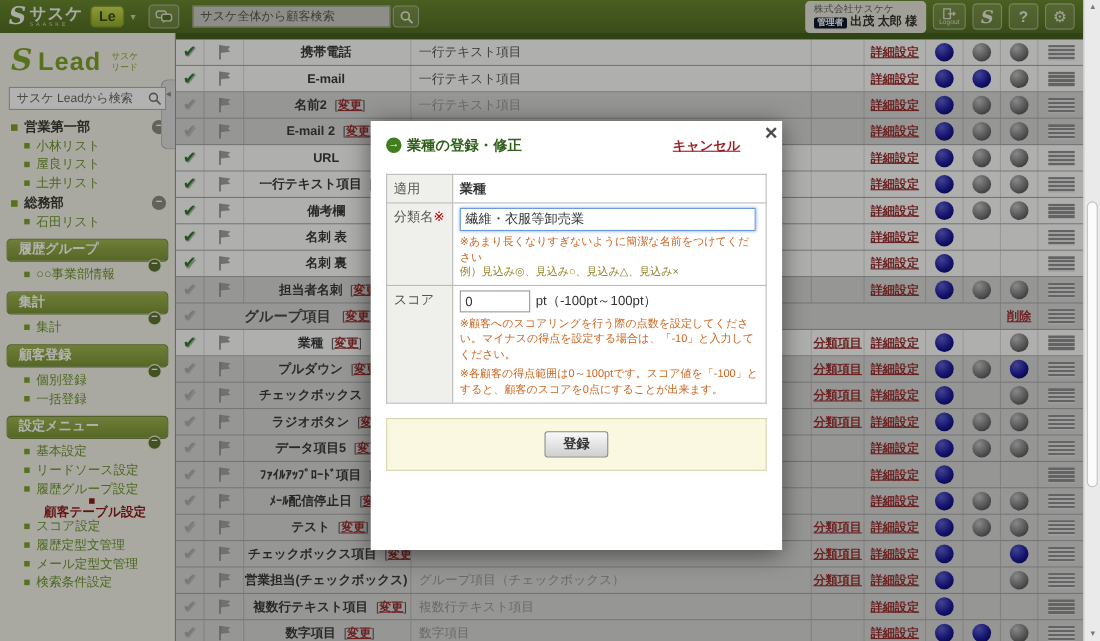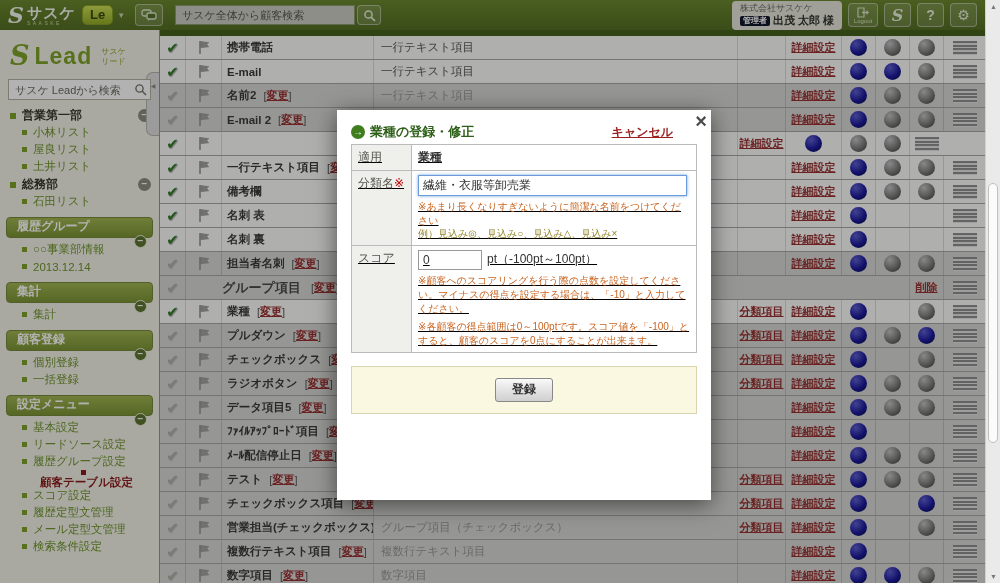--- a/index.html
+++ b/index.html
@@ -69,21 +69,21 @@
 
   
   .maintbl { position:absolute; left:160px; top:30px; width:825px; height:553px; background:#bdbdbd; overflow:hidden; }
   .green-strip { height:6px; background:#46611c; }
   .trow { display:grid; grid-template-columns:26px 36px 152px 364px 48px 56px 34px 34px 34px 41px;
     height:24px; border-bottom:1px solid #a6a6a6; }
   .trow.on { background:#fbfbfa; }
   .trow.off { background:#d7d7d5; }
   .tc { height:100%; display:flex; align-items:center; border-right:1px solid rgba(0,0,0,.13); overflow:hidden; }
   .c-chk, .c-flag, .c-cat, .c-det, .c-dot, .c-handle, .c-del { justify-content:center; }
-  .c-name { padding-left:5px; white-space:nowrap; }
+  .c-name { padding-left:5px; white-space:nowrap;justify-content:center; }
   .c-type { padding-left:7px; white-space:nowrap; }
   .c-handle { border-right:none; }
   .check { font-size:15px; line-height:1; cursor:pointer; }
   .c-on { color:#2e7d28; text-shadow:1px 1px 1px rgba(0,0,0,.35); }
   .c-off { color:#a9b2a4; text-shadow:1px 1px 1px rgba(0,0,0,.15); }
   .fname { font-size:11.5px; font-weight:bold; color:#3a3a3a; margin-right:7px; }
   .brk { font-size:11px; color:#555; }
   .rlink { color:#993030; text-decoration:underline; font-size:11px; font-weight:bold; cursor:pointer; }
   .ftype { font-size:11.5px; }
   .on .ftype { color:#585858; }
@@ -111,21 +111,21 @@
   .modal { position:absolute; left:337px; top:110px; width:374px; height:390px; background:#fff; z-index:100;
     box-shadow:0 4px 22px rgba(0,0,0,.55); padding:13px 14px; }
   .close-x { position:absolute; top:0px; right:4px; font-size:20px; font-weight:bold; color:#4c4c4c;
     cursor:pointer; line-height:1.1; }
   .m-head { display:flex; align-items:center; }
   .m-ico { width:14px; height:14px; border-radius:50%; background:#3f7d1f; color:#fff; font-size:10px;
     line-height:14px; text-align:center; margin-right:5px; flex:none; }
   .m-title { font-size:13px; font-weight:bold; color:#2f6019; }
   .m-cancel { margin-left:auto; margin-right:24px; font-size:12px; font-weight:bold; color:#9c1f1f;
     text-decoration:underline; cursor:pointer; }
-  .m-table { width:100%; border-collapse:collapse; margin-top:3px; font-size:12px;text-decoration:underline; }
+  .m-table { width:100%; border-collapse:collapse; margin-top:17px; font-size:12px; }
   .m-table td { border:1px solid #bbb; padding:4px 6px; vertical-align:top; }
   .m-label { width:60px; background:#efefeb; color:#55554f; }
   .req { color:#c00000; }
   .m-apply-val { font-weight:bold; color:#333; }
   .name-input { width:99%; height:21px; border:1px solid #6b9ad8; box-shadow:0 0 3px rgba(80,140,220,.8);
     font-size:12px; padding:0 4px; color:#333; }
   .note1 { color:#c9641f; font-size:10px; margin-top:4px; line-height:1.35; }
   .note2 { color:#94842c; font-size:10px; line-height:1.35; }
   .score-row { display:flex; align-items:center; }
   .score-input { width:64px; height:20px; border:1px solid #999; font-size:12px; padding:0 4px; color:#333; }
@@ -236,24 +236,20 @@
       </div>
     <div id="side-sections">
         <div class="sec-head">
           <span>履歴グループ</span>
           <span class="minus">−</span>
         </div>
         <div class="lg-item ">
           <span class="sq s2 "></span>
           <span>○○事業部情報</span>
         </div>
-        <div class="lg-item ">
-          <span class="sq s2 "></span>
-          <span>2013.12.14</span>
-        </div>
         <div class="sec-head">
           <span>集計</span>
           <span class="minus">−</span>
         </div>
         <div class="lg-item ">
           <span class="sq s2 "></span>
           <span>集計</span>
         </div>
         <div class="sec-head">
           <span>顧客登録</span>
@@ -449,20 +445,23 @@
         </div>
         <div class="trow on">
           <div class="tc c-chk">
             <span class="check c-on">✔</span>
           </div>
           <div class="tc c-flag">
             <svg width="13" height="15" viewBox="0 0 13 15">
               <line x1="3" y1="1" x2="3" y2="14" stroke="#8f8f8f" stroke-width="1.5"></line>
               <path d="M3.7 1.5 L11.8 2.6 L9.7 4.7 L11.8 6.8 L3.7 7.7 Z" fill="#a3a3a0" stroke="#8a8a86" stroke-width=".5"></path>
             </svg>
+          </div>
+          <div class="tc c-name">
+            <span class="fname">URL</span>
           </div>
           <div class="tc c-type">
             <span class="ftype"></span>
           </div>
           <div class="tc c-cat"></div>
           <div class="tc c-det">
             <span class="rlink">詳細設定</span>
           </div>
           <div class="tc c-dot">
             <span class="dot b"></span>

